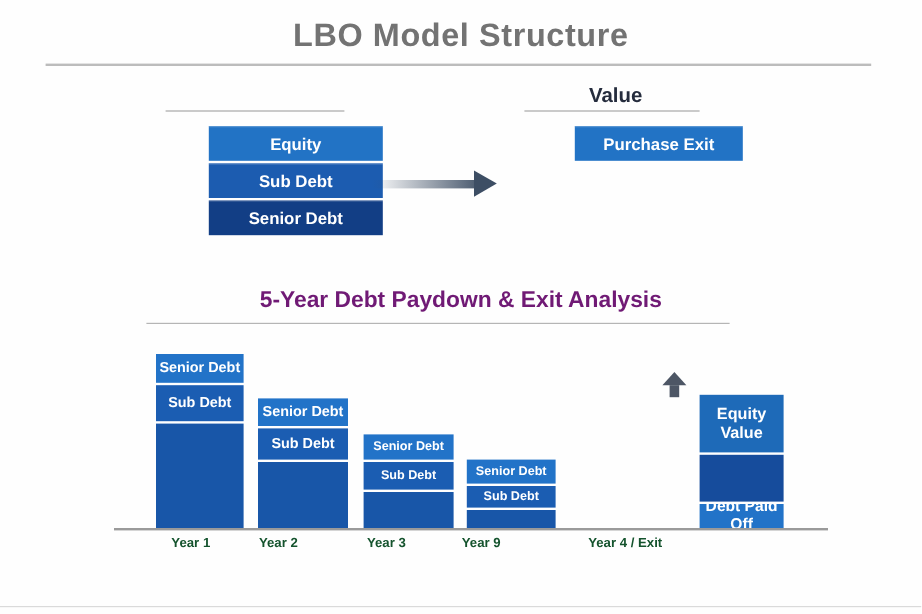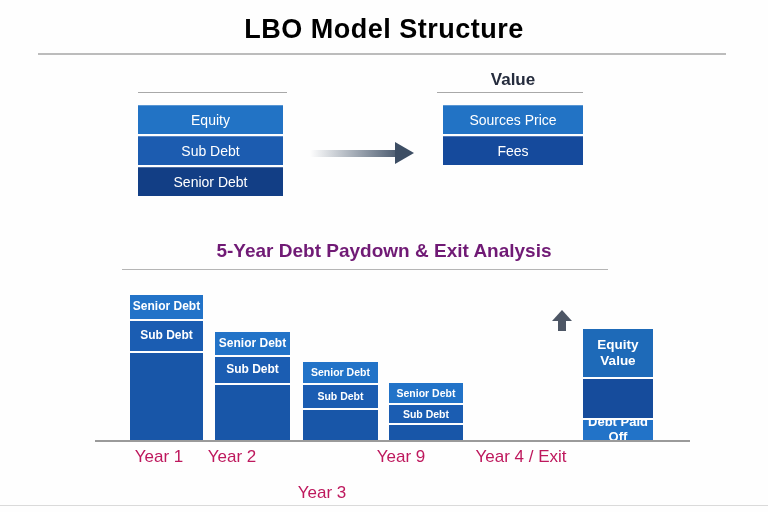--- a/index.html
+++ b/index.html
@@ -4,34 +4,35 @@
 <style>
   html,body{margin:0;padding:0;background:#ffffff;}
   .stage{
     position:relative;width:768px;height:512px;background:#fefefe;overflow:hidden;
     font-family:"Liberation Sans",sans-serif;color:#252c3d;
   }
   .abs{position:absolute;}
   
   .main-title{
     top:14px;left:0;width:768px;text-align:center;
-    font-size:27px;font-weight:bold;letter-spacing:.5px;color:#000000;
+    font-size:27px;font-weight:bold;letter-spacing:.5px;color:#737373;
   }
   .title-rule{top:53px;left:38px;width:688px;height:2px;background:#bcbcbc;}
   .bottom-rule{top:505px;left:0;width:768px;height:1px;background:#dadada;}
 
   
   .col-heading{
     text-align:center;font-size:17px;font-weight:bold;color:#252c3d;
   }
   .col-rule{height:1px;background:#a8a8a8;}
   .flow-box{
     display:flex;align-items:center;justify-content:center;
-    color:#ffffff;font-weight:normal;font-size:14px;
+    color:#ffffff;font-weight:bold;font-size:14px;
     box-shadow:inset 0 1px 0 rgba(255,255,255,.25);
+    margin-left:36px;
   }
 
   
   .h-arrow-stem{
     top:150px;left:310px;width:86px;height:7px;
     background:linear-gradient(to right, rgba(61,78,100,0), rgba(61,78,100,.9));
   }
   .h-arrow-head{
     top:142px;left:395px;width:0;height:0;
     border-top:11px solid transparent;border-bottom:11px solid transparent;
@@ -48,21 +49,21 @@
 
   .bar{
     position:absolute;display:flex;flex-direction:column;gap:2px;
   }
   .bar .seg{
     display:flex;align-items:center;justify-content:center;text-align:center;
     color:#ffffff;font-weight:bold;line-height:1.15;overflow:hidden;
   }
   .x-label{
     position:absolute;top:447px;transform:translateX(-50%);
-    font-size:17px;font-weight:normal;color:#be185d;white-space:nowrap;
+    font-size:11px;font-weight:bold;color:#14532d;white-space:nowrap;
   }
 
   
   .exit-note{
     top:291px;left:482px;width:150px;text-align:center;
     font-size:14.5px;font-weight:bold;color:#252c3d;white-space:nowrap;
   }
   .up-arrow-head{
     top:310px;left:552px;width:0;height:0;
     border-left:10px solid transparent;border-right:10px solid transparent;
@@ -82,22 +83,21 @@
   <div class="abs col-rule" style="top:92px;left:138px;width:149px;"></div>
   <div class="abs flow-box" style="top: 105px; left: 138px; width: 145px; height: 29px; background-color: rgb(34, 115, 197);">Equity</div>
   <div class="abs flow-box" style="top: 136px; left: 138px; width: 145px; height: 29px; background-color: rgb(28, 92, 176);">Sub Debt</div>
   <div class="abs flow-box" style="top: 167px; left: 138px; width: 145px; height: 29px; background-color: rgb(18, 62, 133);">Senior Debt</div>
 
   <div class="abs h-arrow-stem"></div>
   <div class="abs h-arrow-head"></div>
 
   <div class="abs col-heading" style="top:70px;left:443px;width:140px;">Value</div>
   <div class="abs col-rule" style="top:92px;left:437px;width:146px;"></div>
-  <div class="abs flow-box" style="top: 105px; left: 443px; width: 140px; height: 29px; background-color: rgb(34, 115, 197);">Sources Price</div>
-  <div class="abs flow-box" style="top: 136px; left: 443px; width: 140px; height: 29px; background-color: rgb(21, 74, 156);">Fees</div>
+  <div class="abs flow-box" style="top: 105px; left: 443px; width: 140px; height: 29px; background-color: rgb(34, 115, 197);">Purchase Exit</div>
 
   <div class="abs section-heading">5-Year Debt Paydown &amp; Exit Analysis</div>
   <div class="abs section-rule"></div>
 
   <div class="abs up-arrow-head"></div>
   <div class="abs up-arrow-stem"></div>
 
   <div id="bars-root">
       <div class="bar" style="left: 130px; width: 73px; top: 295px; height: 145px;">
         <div class="seg" style="height: 24px; background-color: rgb(34, 115, 200); font-size: 12px;">Senior Debt</div>
@@ -109,21 +109,21 @@
         <div class="seg" style="height: 23px; background-color: rgb(34, 115, 200); font-size: 12px;">Senior Debt</div>
         <div class="seg" style="height: 26px; background-color: rgb(27, 93, 178); font-size: 12px;">Sub Debt</div>
         <div class="seg" style="height: 55px; background-color: rgb(24, 86, 168); font-size: 13.5px;"></div>
       </div>
       <div class="x-label" style="left: 232px;">Year 2</div>
       <div class="bar" style="left: 303px; width: 75px; top: 362px; height: 78px;">
         <div class="seg" style="height: 21px; background-color: rgb(34, 115, 200); font-size: 10.5px;">Senior Debt</div>
         <div class="seg" style="height: 23px; background-color: rgb(27, 93, 178); font-size: 10.5px;">Sub Debt</div>
         <div class="seg" style="height: 30px; background-color: rgb(24, 86, 168); font-size: 10.5px;"></div>
       </div>
-      <div class="x-label" style="left: 322px; margin-top: 36px;">Year 3</div>
+      <div class="x-label" style="left: 322px;">Year 3</div>
       <div class="bar" style="left: 389px; width: 74px; top: 383px; height: 57px;">
         <div class="seg" style="height: 20px; background-color: rgb(34, 115, 200); font-size: 10.5px;">Senior Debt</div>
         <div class="seg" style="height: 18px; background-color: rgb(27, 93, 178); font-size: 10.5px;">Sub Debt</div>
         <div class="seg" style="height: 15px; background-color: rgb(24, 86, 168); font-size: 10.5px;"></div>
       </div>
       <div class="x-label" style="left: 401px;">Year 9</div>
       <div class="bar" style="left: 555px; width: 70px; top: 329px; height: 111px; padding-left: 28px;">
         <div class="seg" style="height: 48px; background-color: rgb(30, 106, 184); font-size: 13.5px;">Equity Value</div>
         <div class="seg" style="height: 39px; background-color: rgb(22, 76, 156); font-size: 10.5px;"></div>
         <div class="seg" style="height: 20px; background-color: rgb(34, 115, 200); font-size: 13px;">Debt Paid Off</div>

